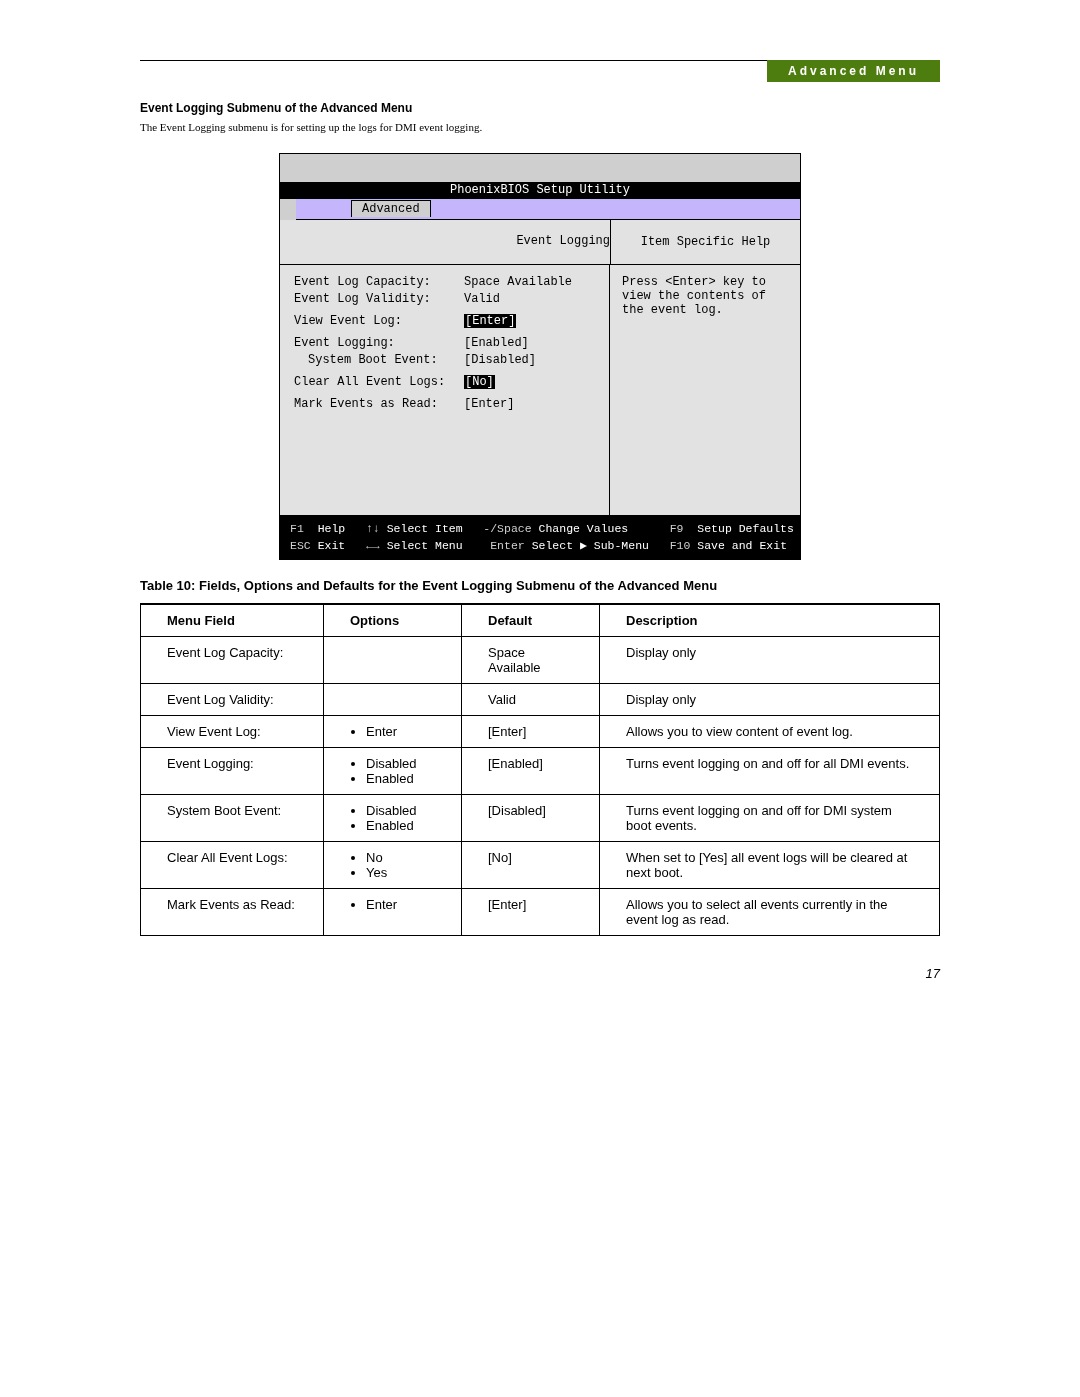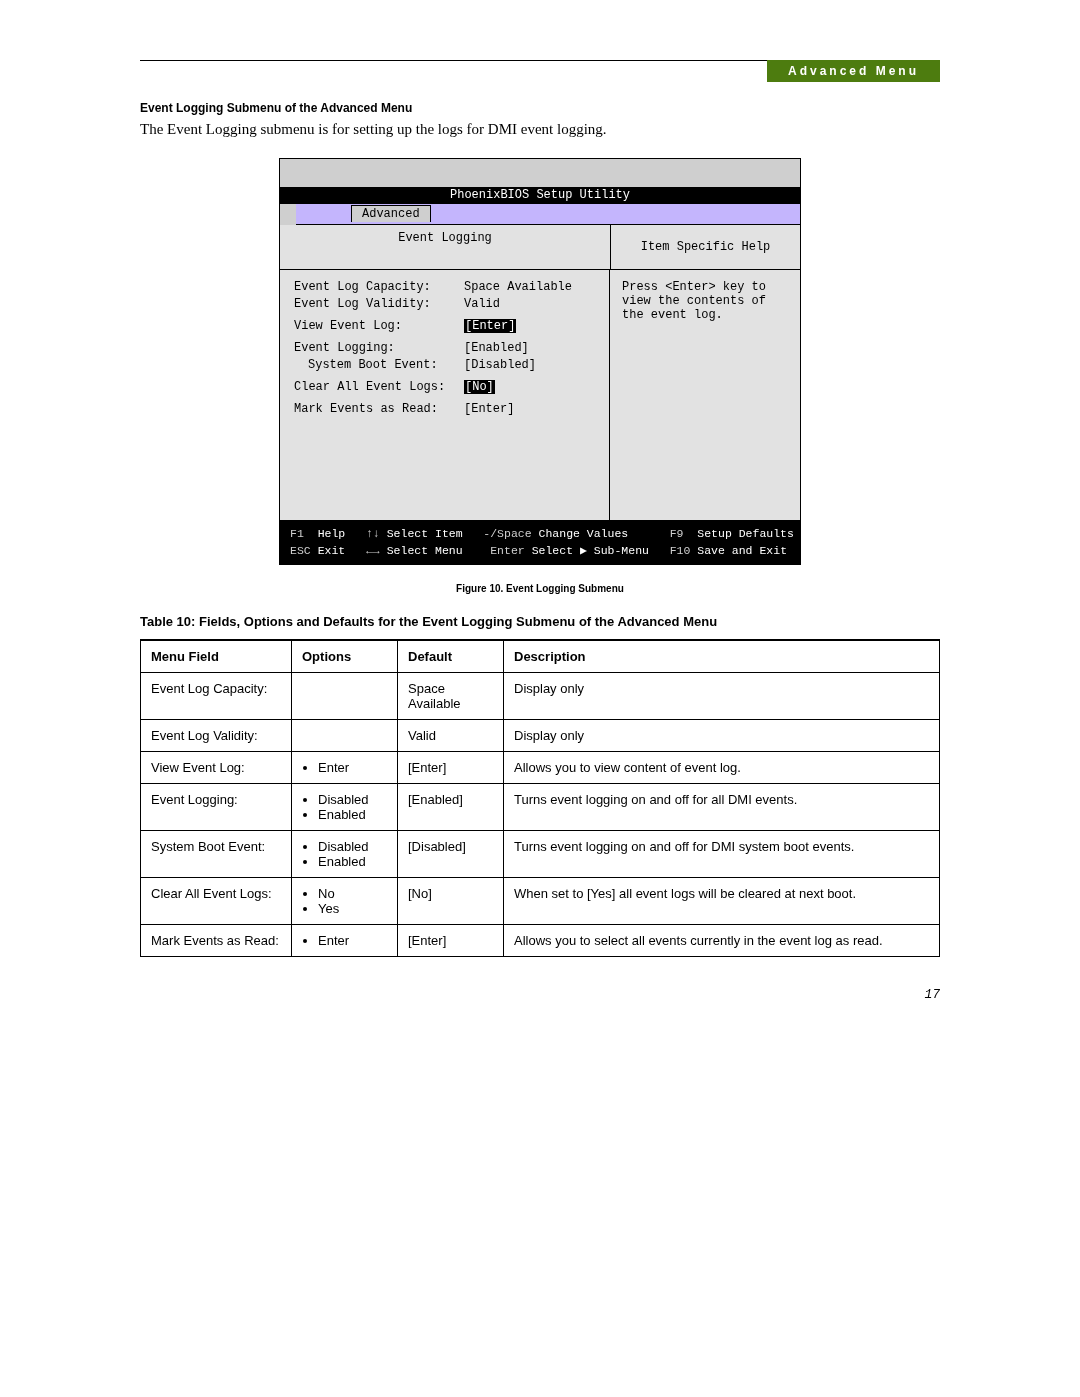--- a/index.html
+++ b/index.html
@@ -36,21 +36,21 @@
     padding: 4px 21px;
   }
   h2.section-title {
     font-family: Arial, Helvetica, sans-serif;
     font-weight: bold;
     font-size: 12px;
     margin: 0 0 6px 0;
   }
   p.intro {
     margin: 0 0 18px 0;
-    font-size: 15px;
+    font-size: 11px;
   }
 
   
   .bios {
     width: 520px;
     margin: 20px auto 18px auto;
     border: 1.5px solid #000;
     font-family: "Courier New", monospace;
     font-size: 12px;
     background: #cfcfcf;
@@ -79,22 +79,22 @@
     position: relative;
     top: 1px;
   }
   .bios-sub {
     display: flex;
     border-bottom: 1.5px solid #000;
     background: #e2e2e2;
   }
   .bios-sub-left {
     flex: 0 0 330px;
-    text-align: center;
-    padding: 6px 0;
+    text-align: right;
+    padding: 14px 0;
     border-right: 1.5px solid #000;
   }
   .bios-sub-right {
     flex: 1;
     text-align: center;
     padding: 15px 0;
   }
   .bios-body {
     display: flex;
     min-height: 250px;
@@ -146,39 +146,39 @@
   }
 
   table.doc {
     width: 100%;
     border-collapse: collapse;
     font-family: Arial, Helvetica, sans-serif;
     font-size: 13px;
   }
   table.doc th, table.doc td {
     border: 1px solid #000;
-    padding: 8px 10px;
+    padding: 8px 26px;
     vertical-align: top;
     text-align: left;
   }
   table.doc th {
     font-weight: bold;
     border-top: 2px solid #000;
     border-bottom: 1px solid #000;
   }
   table.doc td ul { margin:0; padding-left: 16px; list-style: disc;}
   table.doc td ul li { margin:0; padding:0;}
   .col-field  { width: 130px;}
   .col-opt    { width: 85px;}
   .col-def    { width: 85px;}
 
   .page-num {
     text-align: right;
     font-style: italic;
-    font-family: Liberation Mono, monospace;
+    font-family: Liberation Sans, sans-serif;
     font-size: 13px;
     margin-top: 30px;
   }
 </style>
 </head>
 <body>
 
 <div class="page">
   <div class="content">
 
@@ -234,21 +234,20 @@
       <div class="bios-footer">
         <div class="bios-footer-line">
           <span class="ff"><span class="dim">F1</span>  <span>Help</span>   <span class="dim">↑↓</span> <span>Select Item</span>   <span class="dim">-/Space</span> <span>Change Values</span>      <span class="dim">F9</span>  <span>Setup Defaults</span></span>
         </div>
         <div class="bios-footer-line">
           <span class="ff"><span class="dim">ESC</span> <span>Exit</span>   <span class="dim">←→</span> <span>Select Menu</span>    <span class="dim">Enter</span> <span>Select ▶ Sub-Menu</span>   <span class="dim">F10</span> <span>Save and Exit</span></span>
         </div>
       </div>
     </div>
 
-    <div class="fig-caption">Figure 10.  Event Logging Submenu</div>
 
     <div class="table-caption">Table 10: Fields, Options and Defaults for the Event Logging Submenu of the Advanced Menu</div>
 
     <table class="doc">
       <thead>
         <tr>
           <th class="col-field">Menu Field</th>
           <th class="col-opt">Options</th>
           <th class="col-def">Default</th>
           <th>Description</th>

